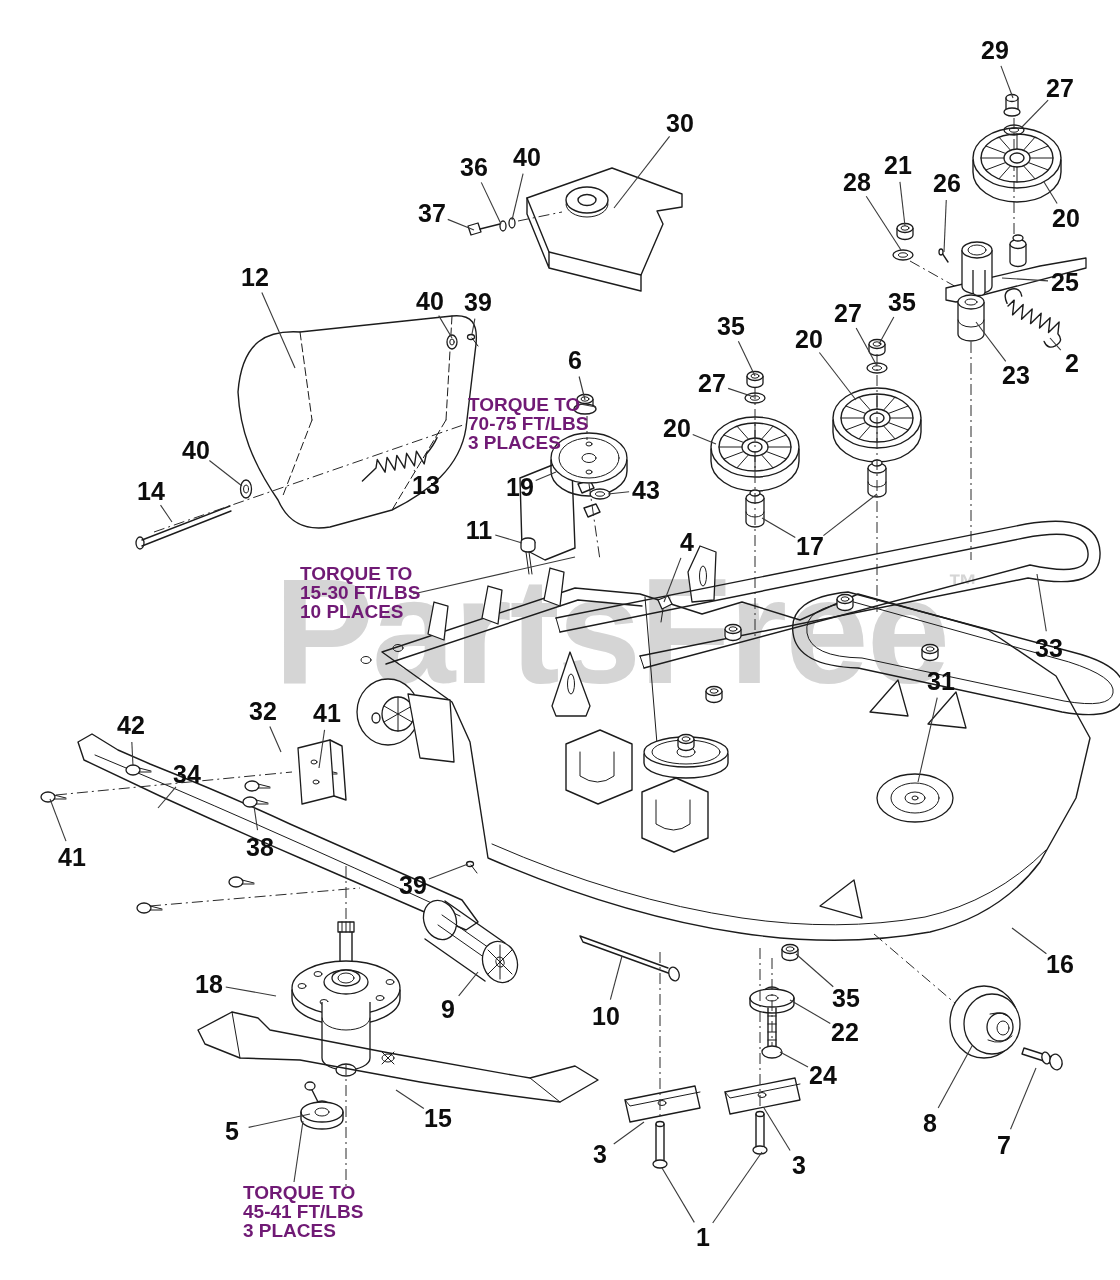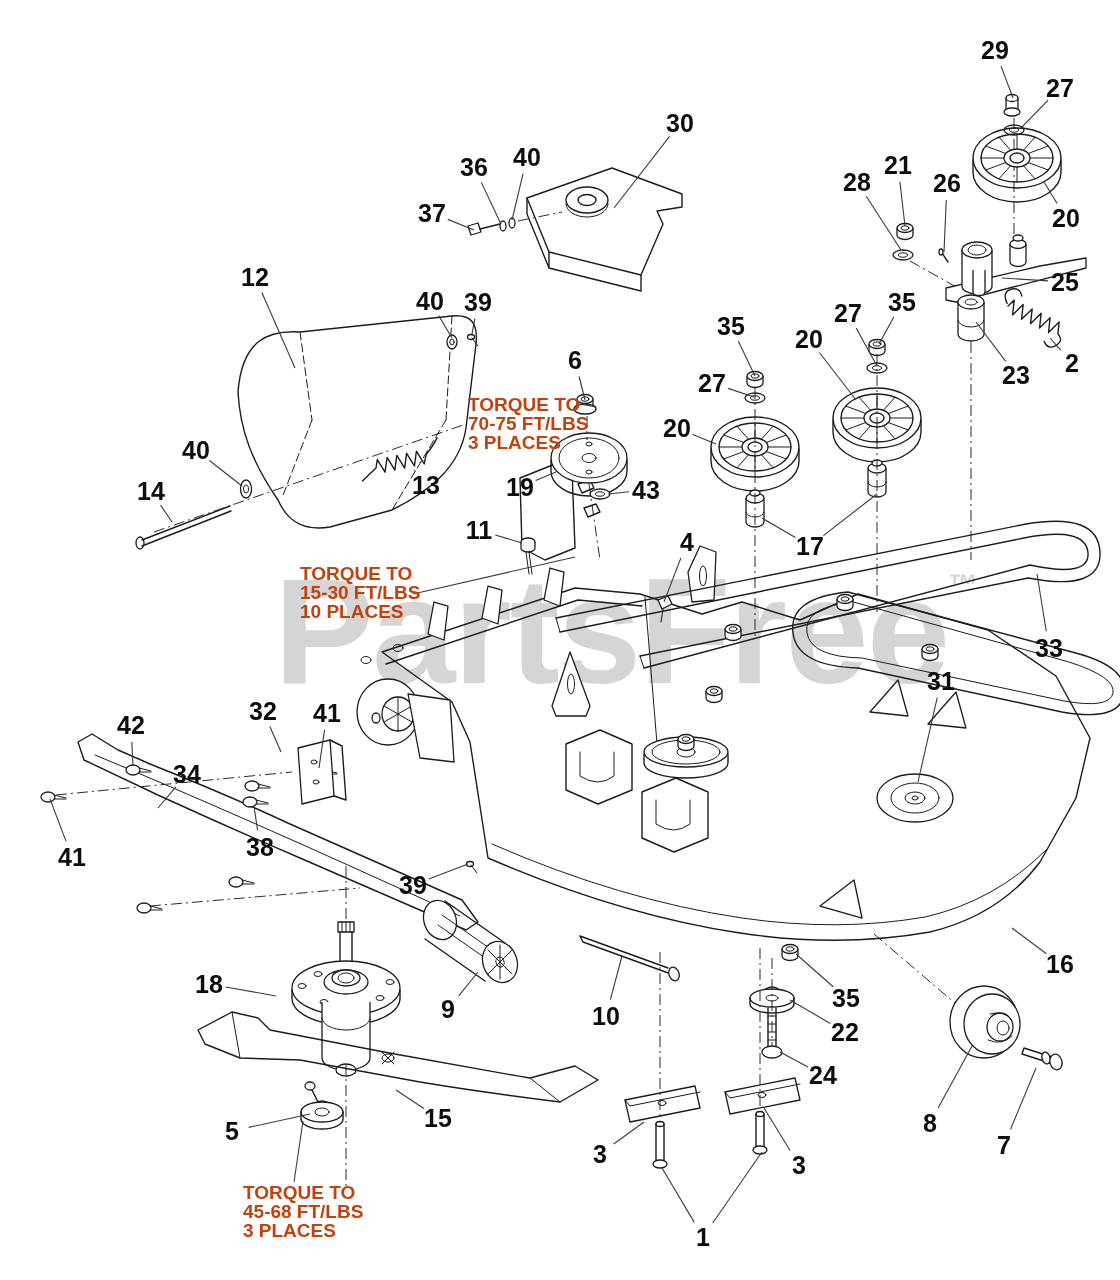--- a/index.html
+++ b/index.html
@@ -4,21 +4,21 @@
 <style>
   html,body{margin:0;padding:0;background:#fff;}
   .stage{position:relative;width:1120px;height:1280px;background:#ffffff;overflow:hidden;
          font-family:"Liberation Sans",sans-serif;}
   .stage svg{position:absolute;left:0;top:0;pointer-events:none;}
   .art{z-index:1;}
   .overlay{z-index:3;}
   .watermark{position:absolute;left:274px;top:556px;z-index:0;color:#d5d5d5;
              font-weight:700;font-size:150px;line-height:1;letter-spacing:-2px;white-space:nowrap;}
   .watermark sup{font-size:30px;font-weight:700;vertical-align:88px;letter-spacing:0;}
-  .note{position:absolute;z-index:4;font-weight:700;font-size:19px;line-height:19px;color:#c2410c;white-space:nowrap;}
+  .note{position:absolute;z-index:4;font-weight:700;font-size:19px;line-height:19px;color:#701a75;white-space:nowrap;}
   .note span{display:block;}
   
   .s{stroke:#1c1c1c;stroke-width:1.4;fill:none;stroke-linejoin:round;stroke-linecap:round;}
   .t{stroke:#1c1c1c;stroke-width:1;fill:none;stroke-linejoin:round;stroke-linecap:round;}
   .w{stroke:#1c1c1c;stroke-width:1.3;fill:#ffffff;stroke-linejoin:round;}
   .dd{stroke:#2a2a2a;stroke-width:1;fill:none;stroke-dasharray:11 4 2 4;}
   .leader{stroke:#3a3a3a;stroke-width:1.1;}
   .callout{font-family:"Liberation Sans",sans-serif;font-weight:900;font-size:25px;fill:#0d0d0d;
            text-anchor:middle;dominant-baseline:central;}
 </style>
@@ -439,17 +439,17 @@
     <span>70-75 FT/LBS</span>
     <span>3 PLACES</span>
   </div>
   <div class="note" style="left: 300px; top: 564px;">
     <span>TORQUE TO</span>
     <span>15-30 FT/LBS</span>
     <span>10 PLACES</span>
   </div>
   <div class="note" style="left: 243px; top: 1183px;">
     <span>TORQUE TO</span>
-    <span>45-68 FT/LBS</span>
+    <span>45-41 FT/LBS</span>
     <span>3 PLACES</span>
   </div>
 
 </div>
 
 </body></html>

